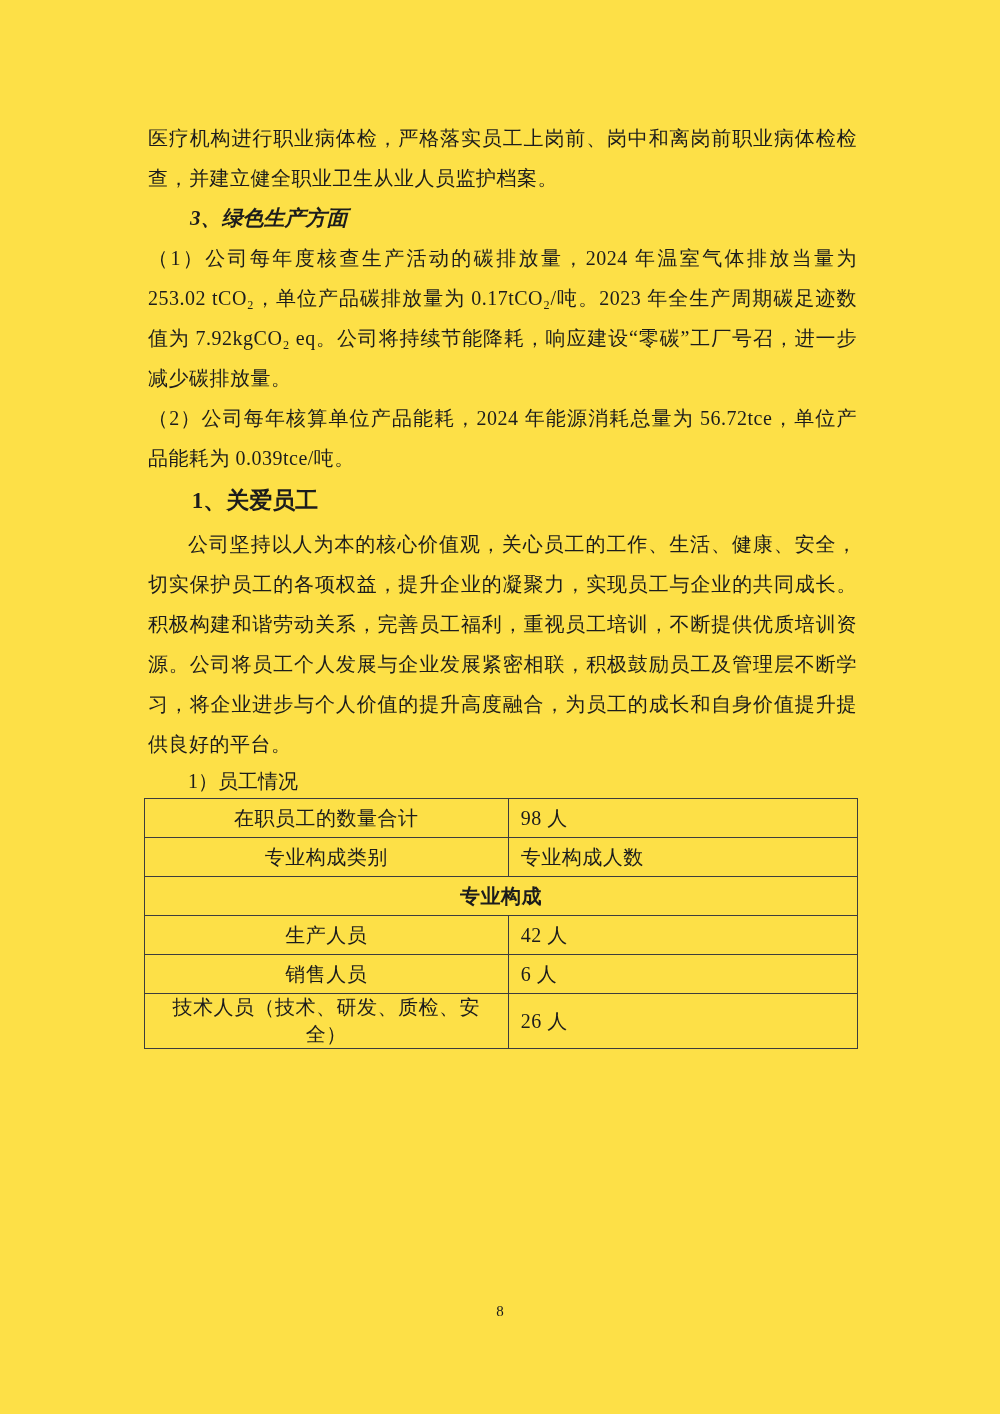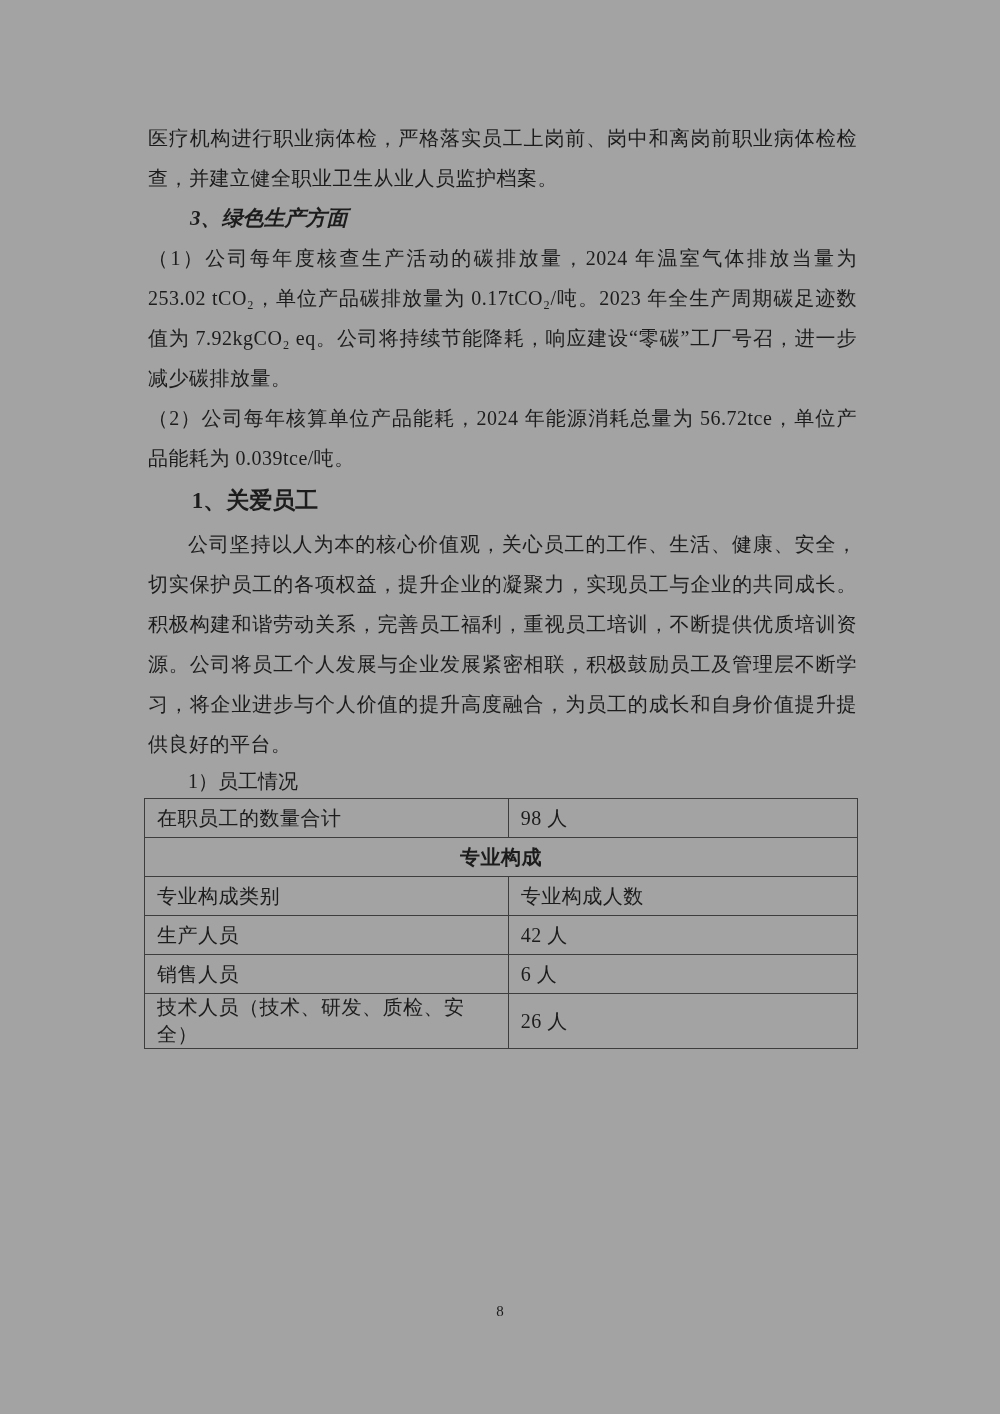--- a/index.html
+++ b/index.html
@@ -8,21 +8,21 @@
     width: 1000px;
     height: 1414px;
     background: #ffffff;
     font-family: "Liberation Serif", "DejaVu Serif", serif;
     color: #1c1c1c;
   }
   .page {
     position: relative;
     width: 1000px;
     height: 1414px;
-    background: #a3a3a3;
+    background: #fde047;
     overflow: hidden;
   }
   .content {
     position: absolute;
     left: 148px;
     top: 118px;
     width: 709px;
   }
   p.body-para {
     margin: 0;
@@ -68,21 +68,21 @@
     table-layout: fixed;
     font-size: 20px;
   }
   table.emp-table td {
     border: 1px solid #3d3d3d;
     height: 39px;
     padding: 0 12px;
     vertical-align: middle;
     letter-spacing: 0.5px;
   }
-  td.cell-label { width: 51%; text-align: left; }
+  td.cell-label { width: 51%; text-align: center; }
   td.cell-value { }
   td.cell-section { text-align: center; font-weight: bold; }
   .footer {
     position: absolute;
     top: 1303px;
     left: 0;
     width: 1000px;
     text-align: center;
     font-size: 15px;
     color: #1c1c1c;
@@ -110,25 +110,25 @@
 
     <p class="h-staff">1）员工情况</p>
 
     <table class="emp-table">
       <tbody>
         <tr>
           <td class="cell-label">在职员工的数量合计</td>
           <td class="cell-value">98 人</td>
         </tr>
         <tr>
-          <td class="cell-section" colspan="2">专业构成</td>
+          <td class="cell-label">专业构成类别</td>
+          <td class="cell-value">专业构成人数</td>
         </tr>
         <tr>
-          <td class="cell-label">专业构成类别</td>
-          <td class="cell-value">专业构成人数</td>
+          <td class="cell-section" colspan="2">专业构成</td>
         </tr>
         <tr>
           <td class="cell-label">生产人员</td>
           <td class="cell-value">42 人</td>
         </tr>
         <tr>
           <td class="cell-label">销售人员</td>
           <td class="cell-value">6 人</td>
         </tr>
         <tr>

